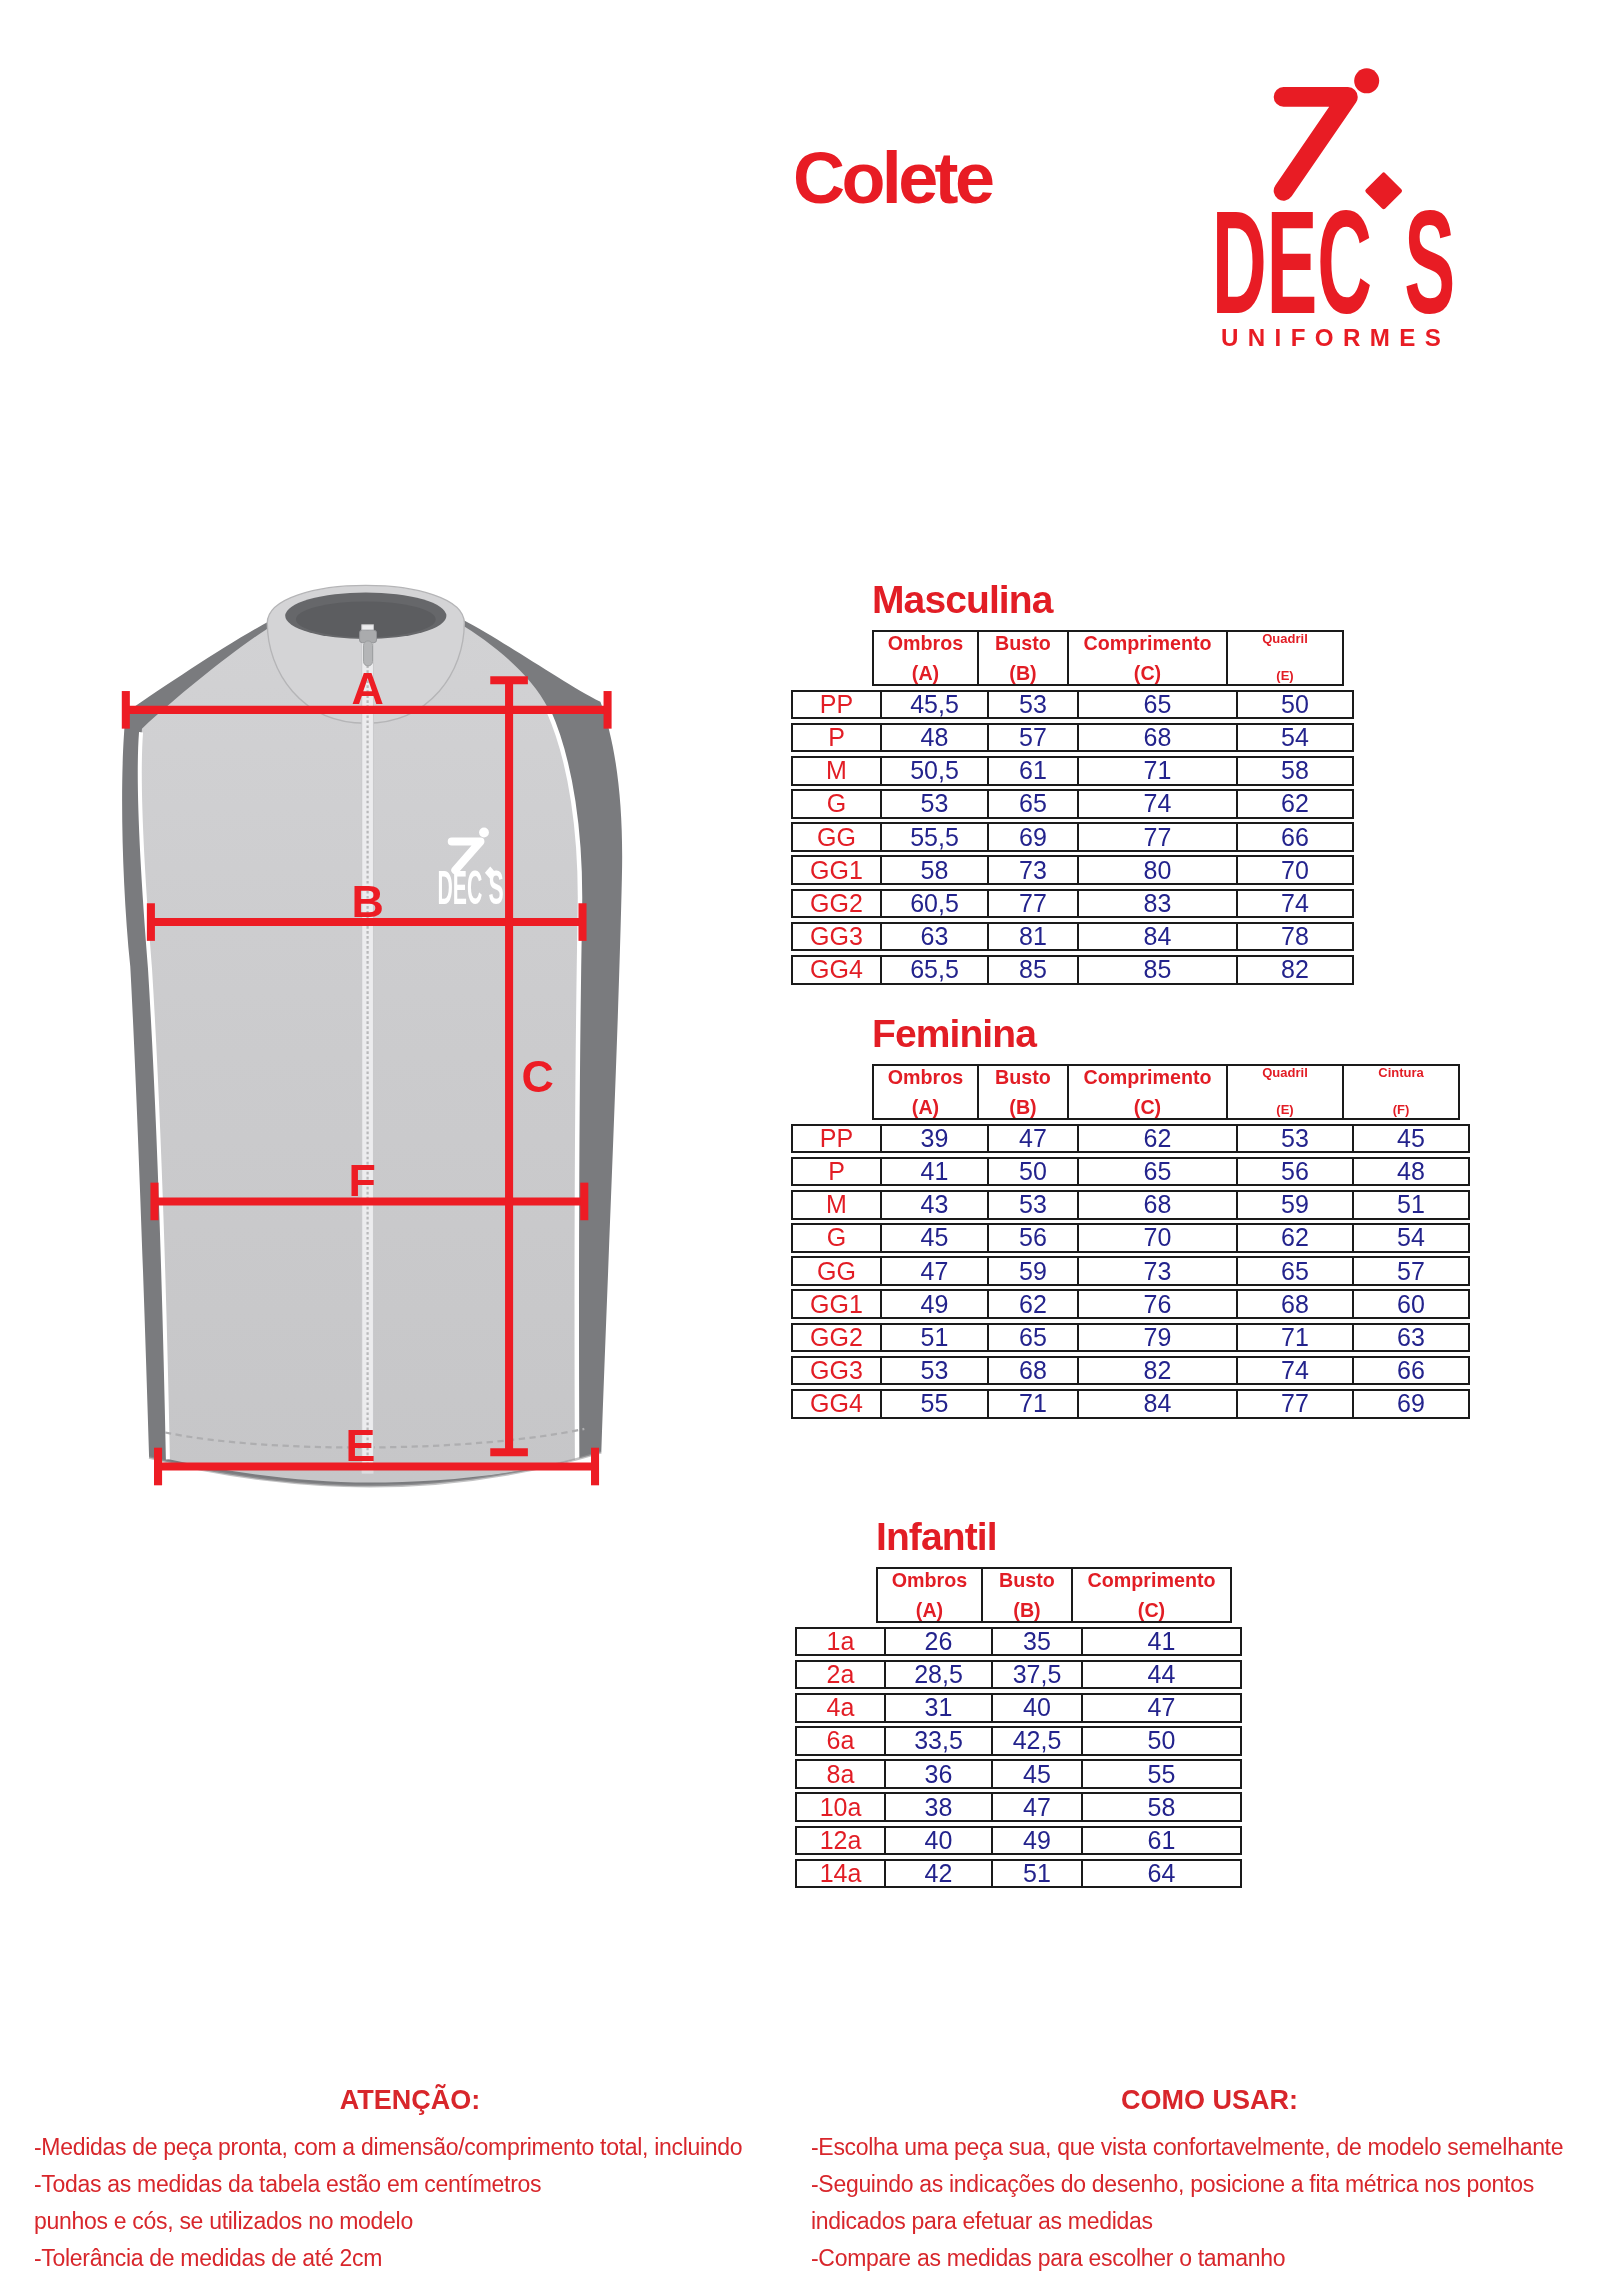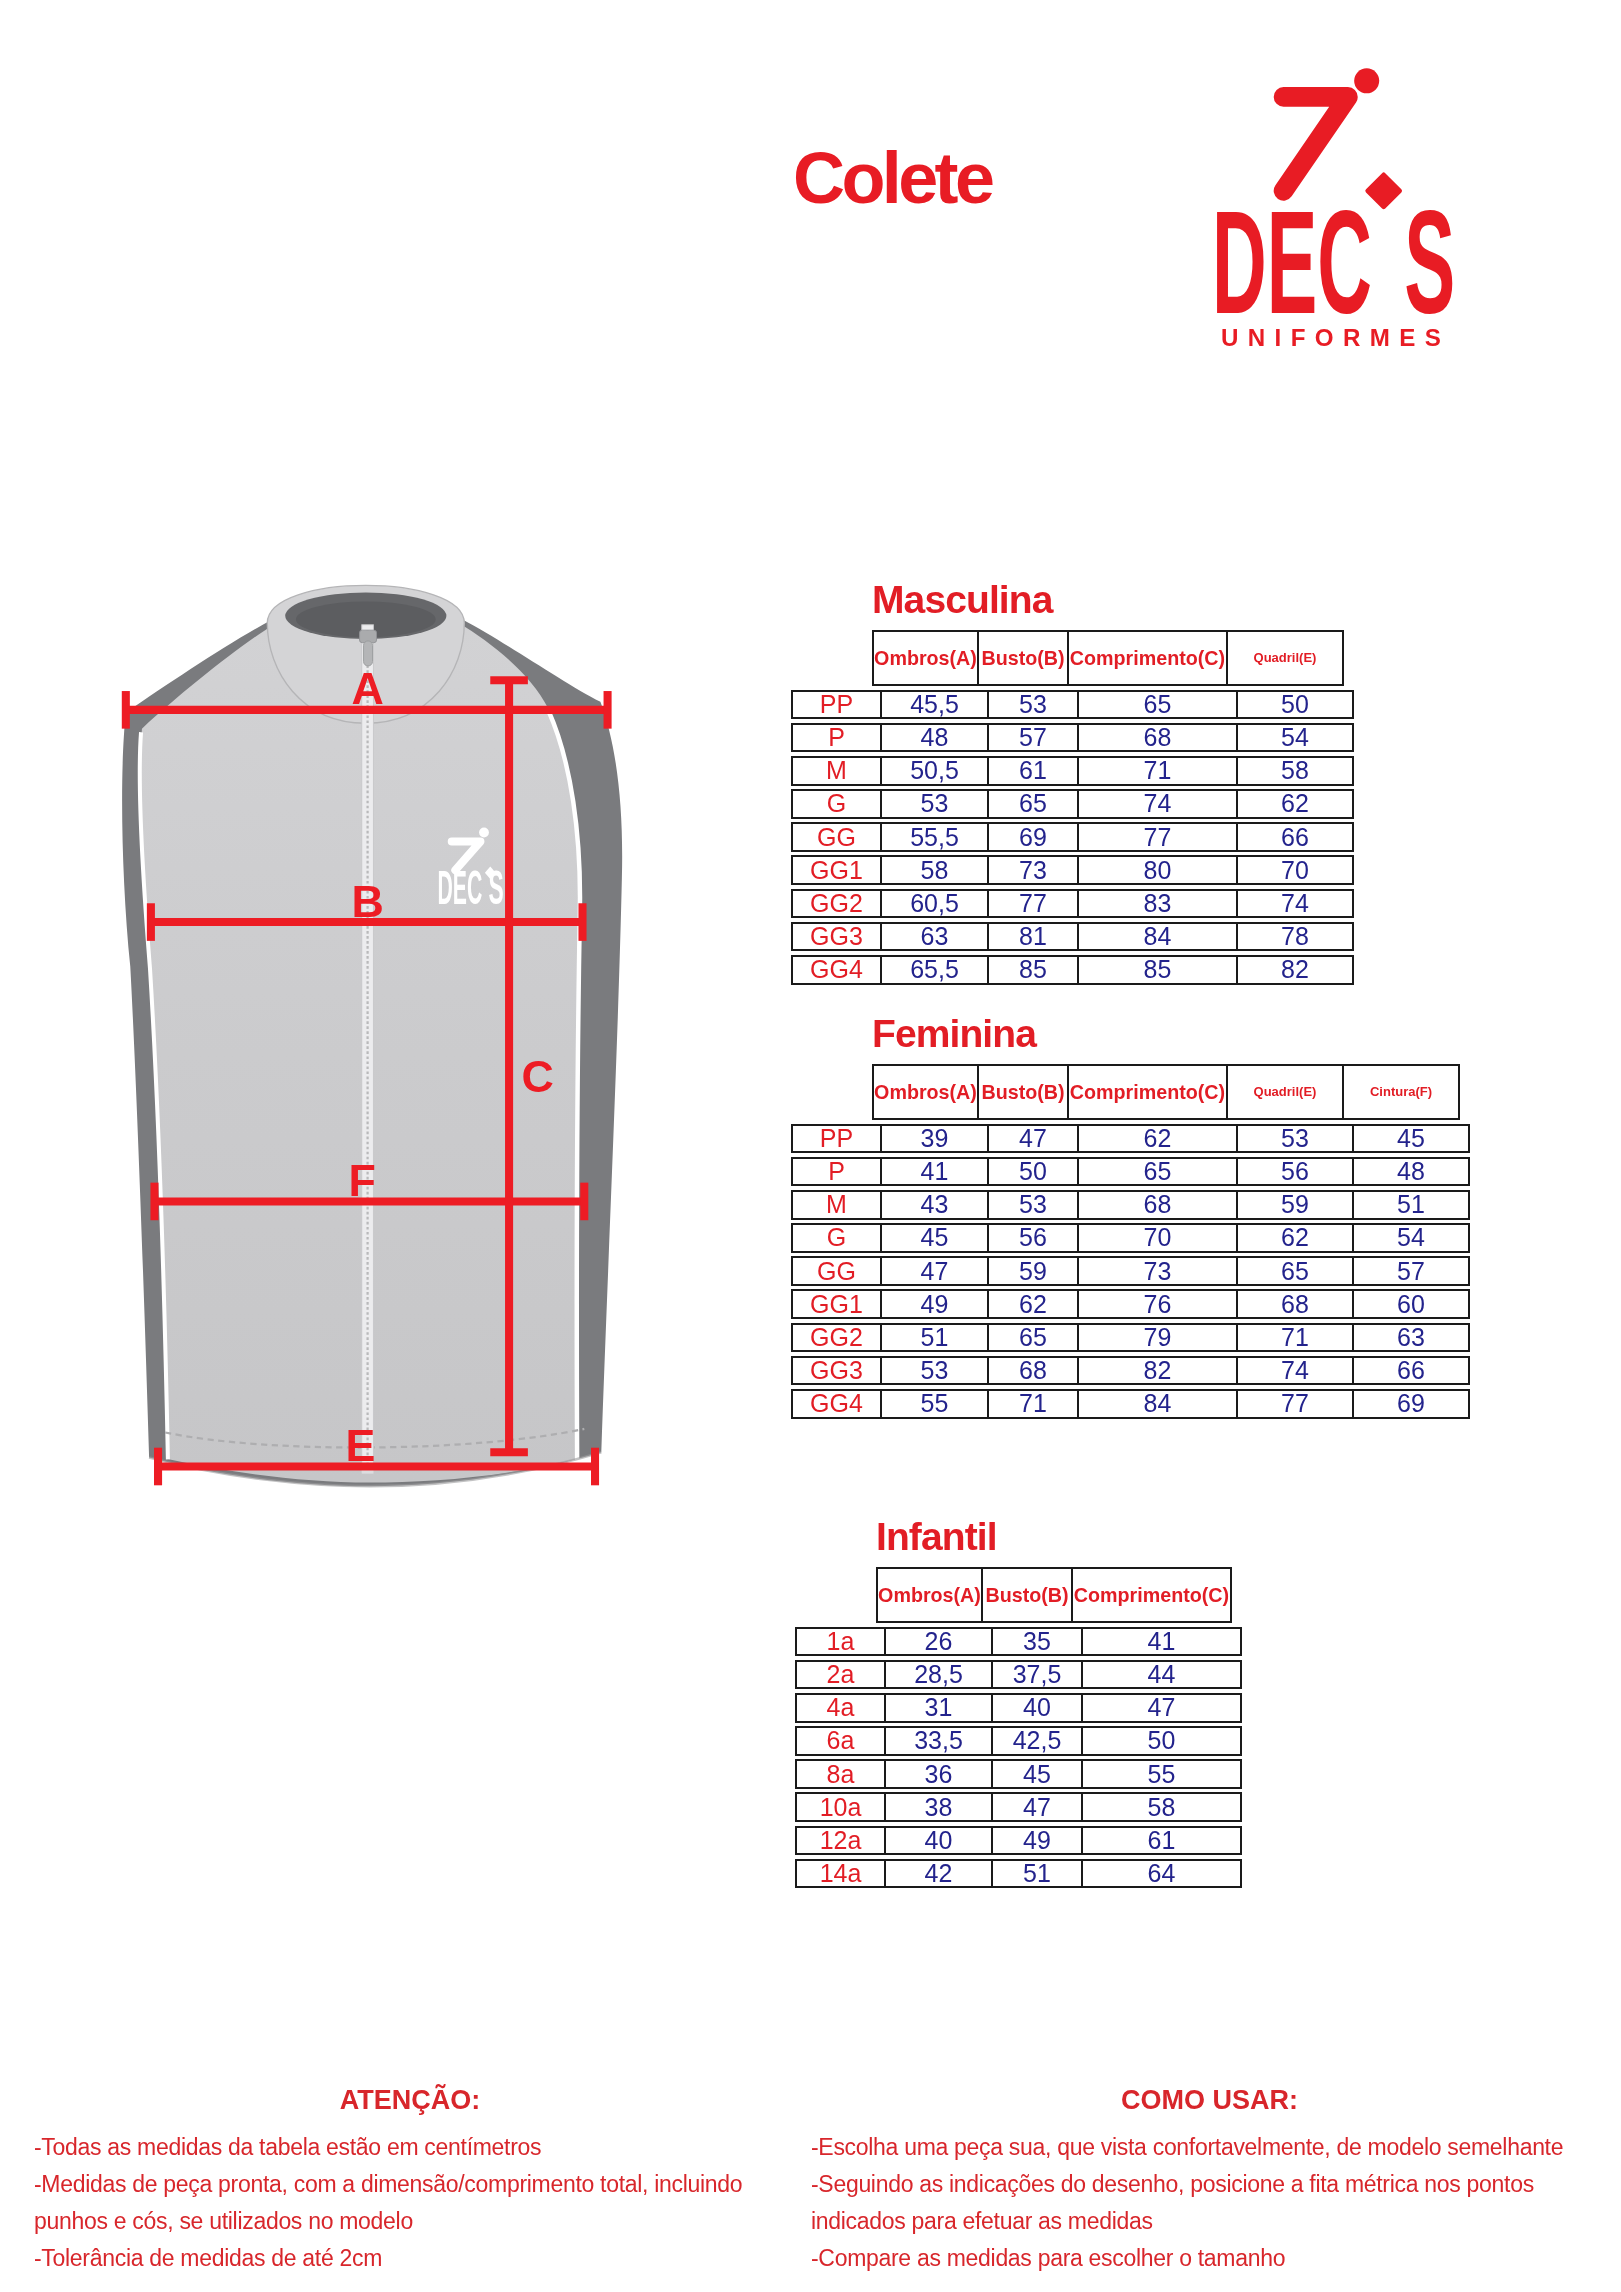--- a/index.html
+++ b/index.html
@@ -25,22 +25,22 @@
     font-size:39px;font-weight:700;color:#e21d25;margin:0 0 9px 81px;
     line-height:1.05;letter-spacing:-0.9px;
   }
   .trow{display:flex;margin-bottom:3.6px;}
   .trow.thead{margin-left:81px;}
   .trow>div{
     box-sizing:border-box;border:2.7px solid #1a1a1a;border-left:none;
     display:flex;align-items:center;justify-content:center;background:#ffffff;
   }
   .trow>div:first-child{border-left:2.7px solid #1a1a1a;}
-  .trow .th{height:56px;line-height:1.12;
-    font-weight:700;color:#e21d25;font-size:19.7px;}
+  .trow .th{flex-direction:column;height:56px;line-height:1.12;
+    font-weight:700;color:#e21d25;font-size:19.7px;justify-content:space-between;}
   .trow .th.small{font-size:13px;}
   .trow .tlabel,.trow .tval{height:29.6px;font-size:25px;}
   .trow .tlabel{color:#e21d25;width:91px;}
   .trow .tval{color:#23238c;}
   .th:nth-child(1),.tval:nth-child(2){width:107px;}
   .th:nth-child(2),.tval:nth-child(3){width:90px;}
   .th:nth-child(3),.tval:nth-child(4){width:159px;}
   .th:nth-child(4),.tval:nth-child(5){width:116px;}
   .th:nth-child(5),.tval:nth-child(6){width:116px;}
   
@@ -389,22 +389,22 @@
     <div class="trow">
       <div class="tlabel">14a</div>
       <div class="tval">42</div>
       <div class="tval">51</div>
       <div class="tval">64</div>
     </div>
   </div>
 
 <div class="footer-block" id="attention-block">
   <p class="footer-heading">ATENÇÃO:</p>
+  <div class="footer-line">-Medidas de peça pronta, com a dimensão/comprimento total, incluindo</div>
   <div class="footer-line">-Todas as medidas da tabela estão em centímetros</div>
-  <div class="footer-line">-Medidas de peça pronta, com a dimensão/comprimento total, incluindo</div>
   <div class="footer-line">punhos e cós, se utilizados no modelo</div>
   <div class="footer-line">-Tolerância de medidas de até 2cm</div>
 </div>
 
 <div class="footer-block" id="how-to-block">
   <p class="footer-heading">COMO USAR:</p>
   <div class="footer-line">-Escolha uma peça sua, que vista confortavelmente, de modelo semelhante</div>
   <div class="footer-line">-Seguindo as indicações do desenho, posicione a fita métrica nos pontos</div>
   <div class="footer-line">indicados para efetuar as medidas</div>
   <div class="footer-line">-Compare as medidas para escolher o tamanho</div>

